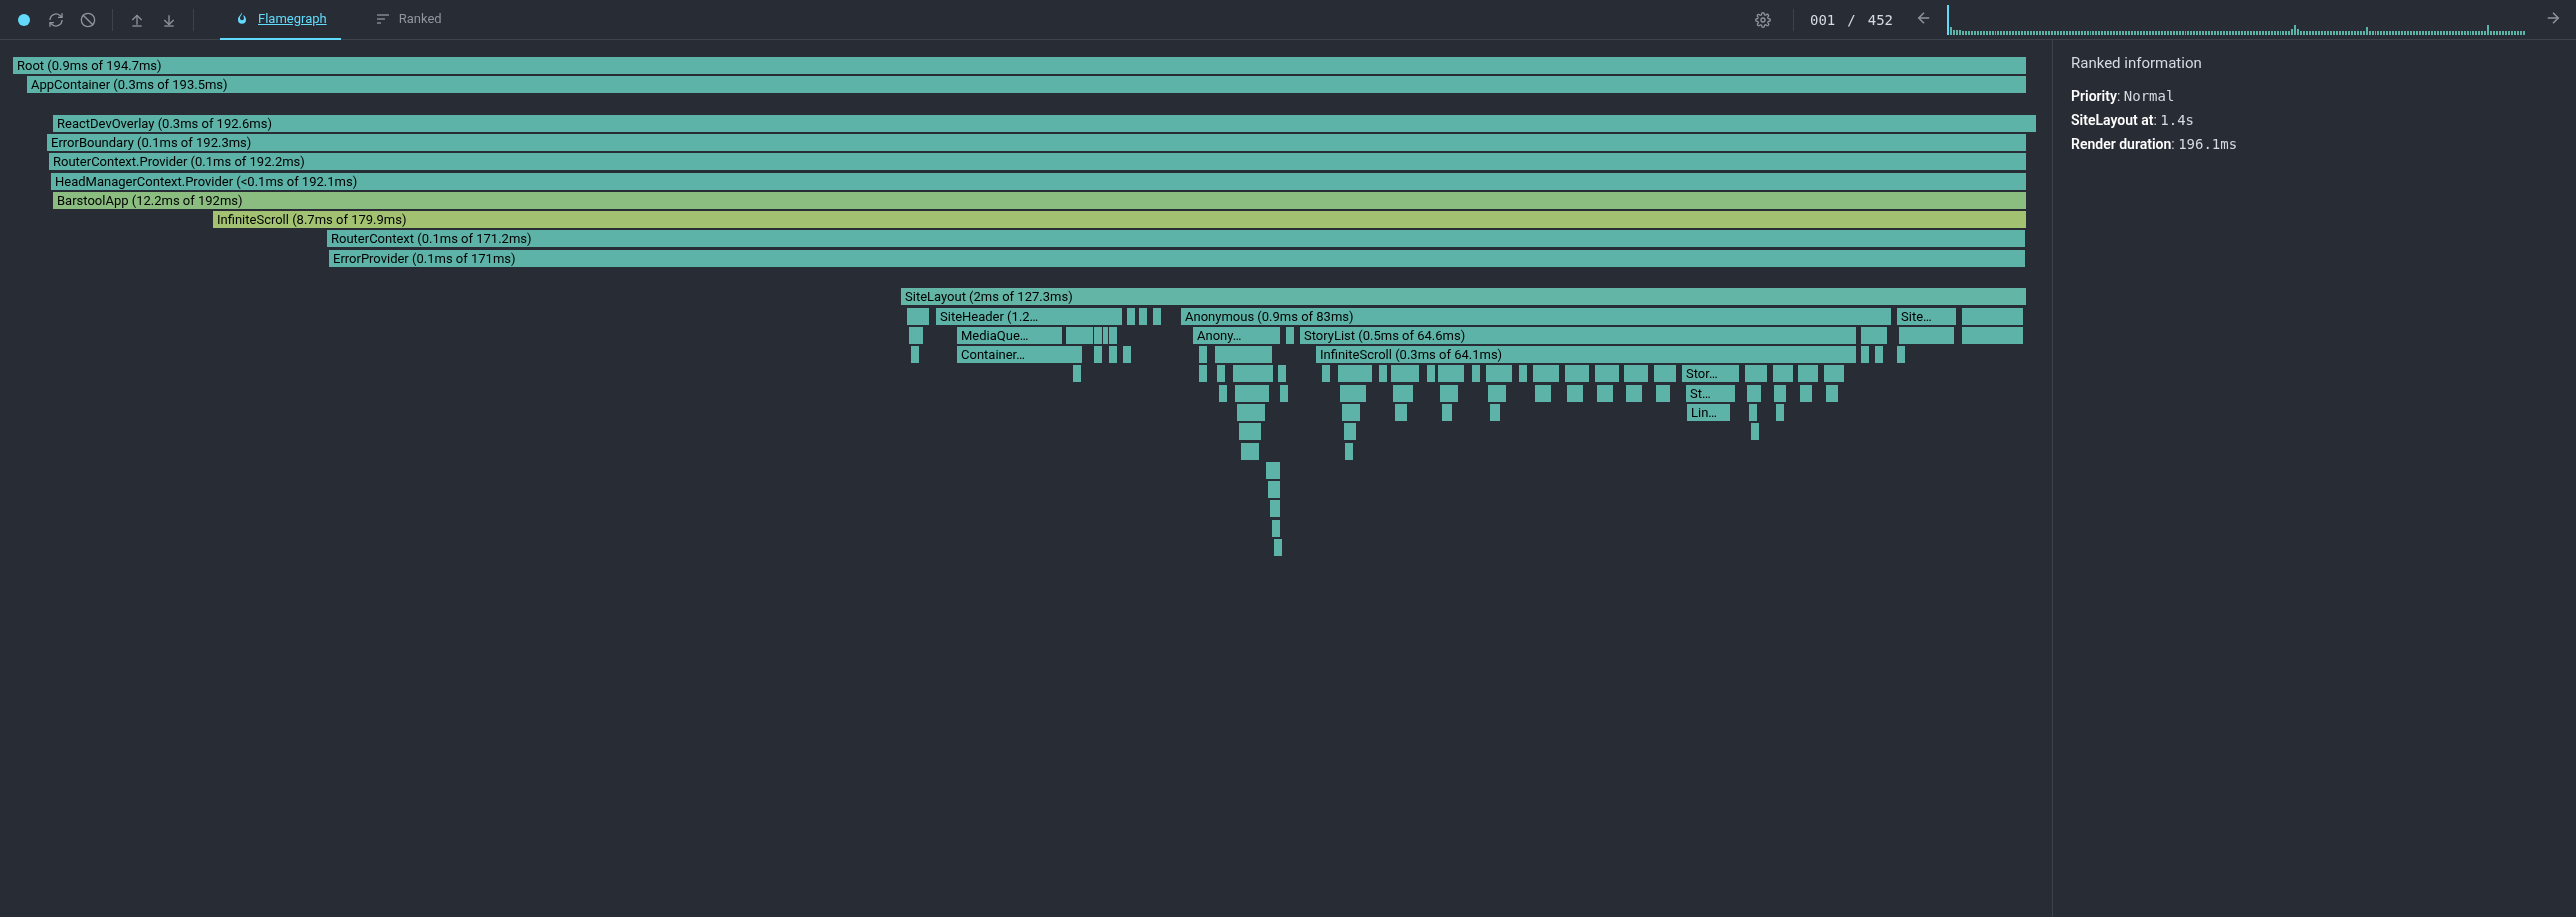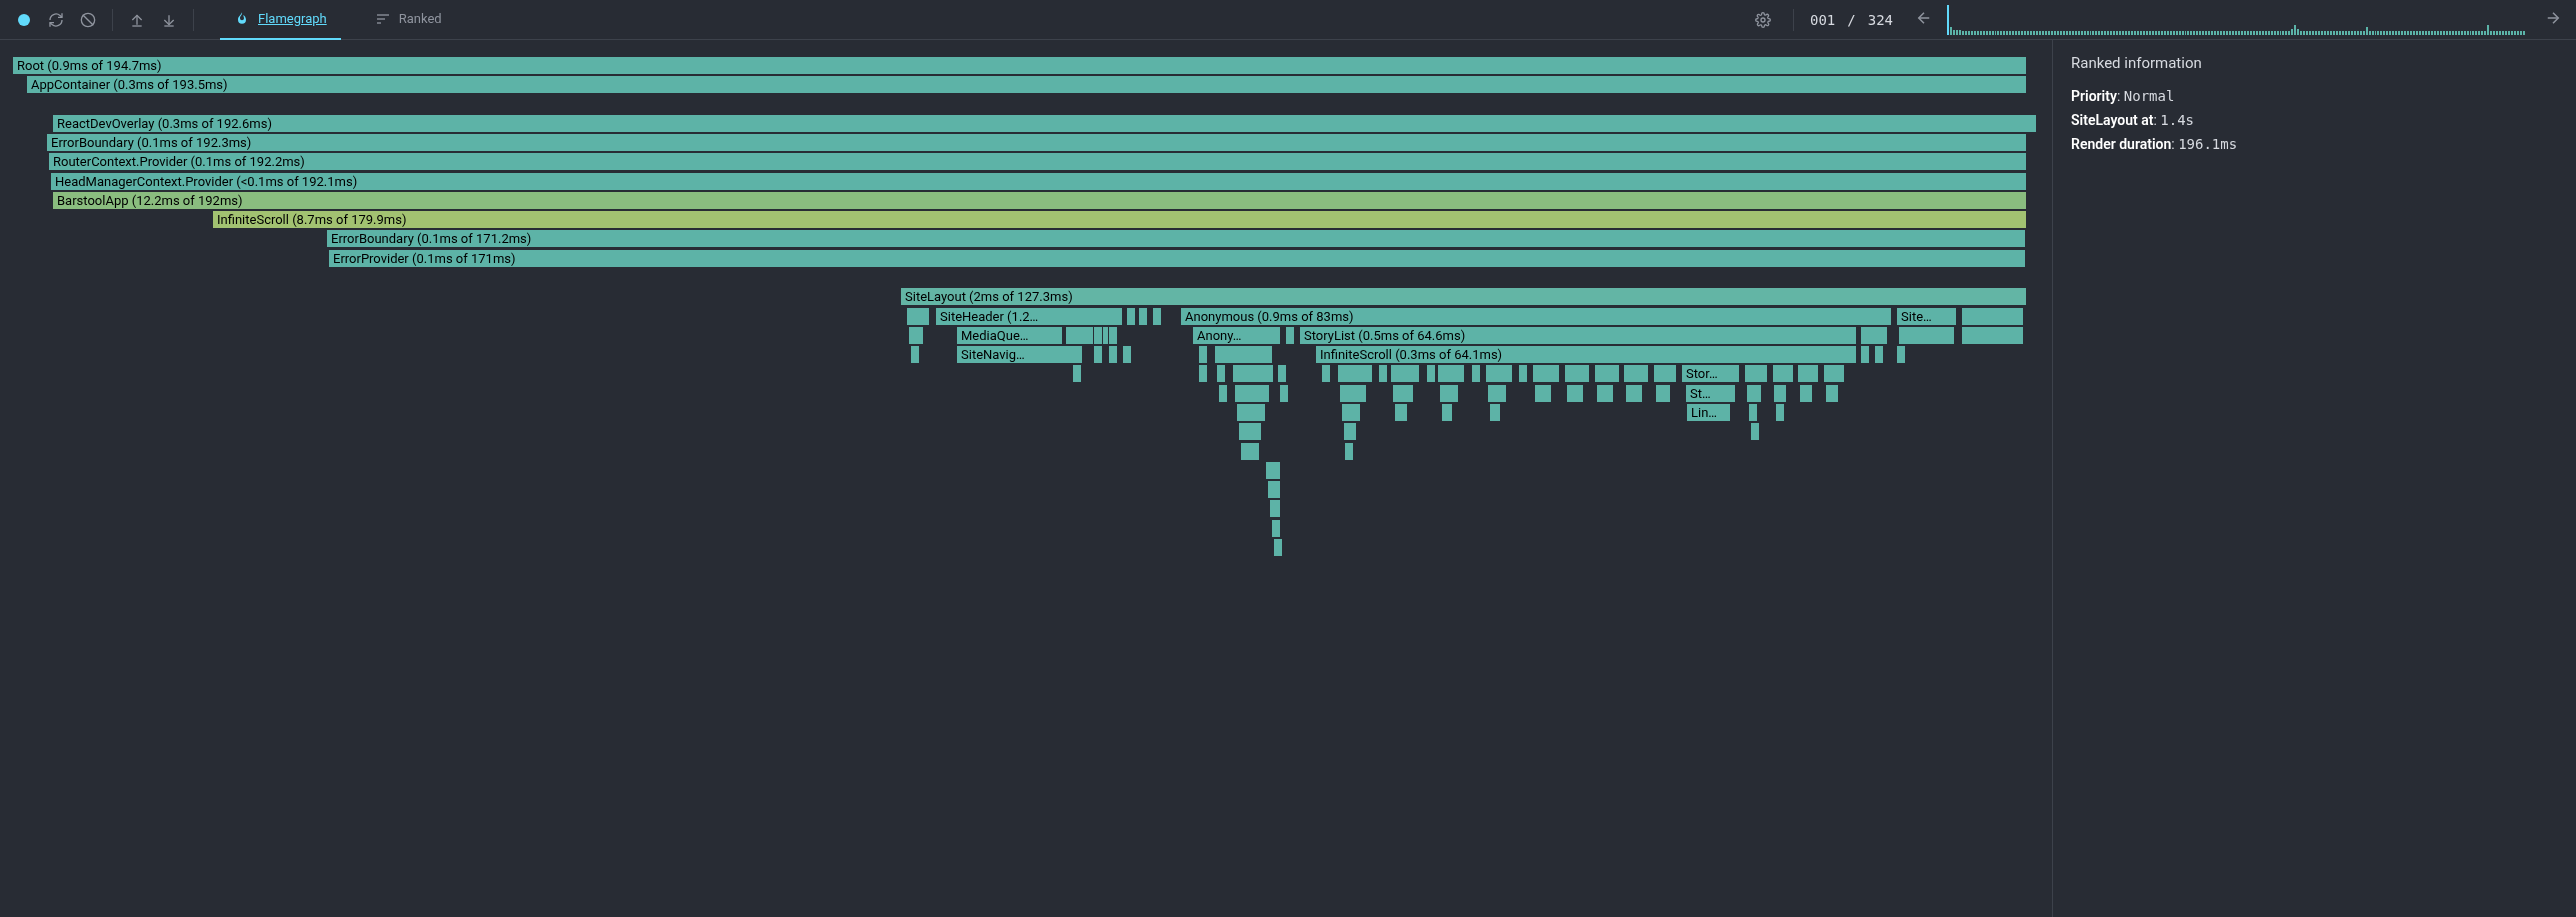--- a/index.html
+++ b/index.html
@@ -156,21 +156,21 @@
     <div class="tb-btn">
       <svg viewBox="0 0 24 24" fill="none" stroke="currentColor" stroke-width="2">
           <circle cx="12" cy="12" r="3"></circle>
           <path d="M19.4 15a1.7 1.7 0 00.3 1.8l.1.1a2 2 0 11-2.8 2.8l-.1-.1a1.7 1.7 0 00-1.8-.3 1.7 1.7 0 00-1 1.5V21a2 2 0 11-4 0v-.1a1.7 1.7 0 00-1-1.5 1.7 1.7 0 00-1.8.3l-.1.1a2 2 0 11-2.8-2.8l.1-.1a1.7 1.7 0 00.3-1.8 1.7 1.7 0 00-1.5-1H3a2 2 0 110-4h.1a1.7 1.7 0 001.5-1 1.7 1.7 0 00-.3-1.8l-.1-.1a2 2 0 112.8-2.8l.1.1a1.7 1.7 0 001.8.3h0a1.7 1.7 0 001-1.5V3a2 2 0 114 0v.1a1.7 1.7 0 001 1.5h0a1.7 1.7 0 001.8-.3l.1-.1a2 2 0 112.8 2.8l-.1.1a1.7 1.7 0 00-.3 1.8v0a1.7 1.7 0 001.5 1H21a2 2 0 110 4h-.1a1.7 1.7 0 00-1.5 1z"></path>
         </svg>
     </div>
     <div class="divider-v"></div>
     <div class="commit-nav">
       <span>001</span>
       <span>/</span>
-      <span>324</span>
+      <span>452</span>
     </div>
     <span class="arrow-btn">
       <svg width="18" height="18" viewBox="0 0 24 24" fill="none" stroke="currentColor" stroke-width="2">
           <path d="M19 12H5"></path>
           <path d="M12 19l-7-7 7-7"></path>
         </svg>
     </span>
     <div class="commit-bars" id="commit-bars">
         <div class="bar selected" style="height: 30px;"></div>
         <div class="bar" style="height: 8px;"></div>
@@ -381,21 +381,21 @@
   <div class="flame-pane">
     <div class="flame" id="flame">
         <div class="fbar c-teal" style="left: 0px; top: 0px; width: 2015px;">Root (0.9ms of 194.7ms)</div>
         <div class="fbar c-teal" style="left: 14px; top: 19px; width: 2001px;">AppContainer (0.3ms of 193.5ms)</div>
         <div class="fbar c-teal" style="left: 40px; top: 58px; width: 1985px;">ReactDevOverlay (0.3ms of 192.6ms)</div>
         <div class="fbar c-teal" style="left: 34px; top: 77px; width: 1981px;">ErrorBoundary (0.1ms of 192.3ms)</div>
         <div class="fbar c-teal" style="left: 36px; top: 96px; width: 1979px;">RouterContext.Provider (0.1ms of 192.2ms)</div>
         <div class="fbar c-teal" style="left: 38px; top: 116px; width: 1977px;">HeadManagerContext.Provider (&lt;0.1ms of 192.1ms)</div>
         <div class="fbar c-green" style="left: 40px; top: 135px; width: 1975px;">BarstoolApp (12.2ms of 192ms)</div>
         <div class="fbar c-green2" style="left: 200px; top: 154px; width: 1815px;">InfiniteScroll (8.7ms of 179.9ms)</div>
-        <div class="fbar c-teal" style="left: 314px; top: 173px; width: 1700px;">ErrorBoundary (0.1ms of 171.2ms)</div>
+        <div class="fbar c-teal" style="left: 314px; top: 173px; width: 1700px;">RouterContext (0.1ms of 171.2ms)</div>
         <div class="fbar c-teal" style="left: 316px; top: 193px; width: 1698px;">ErrorProvider (0.1ms of 171ms)</div>
         <div class="fbar c-teal2" style="left: 888px; top: 231px; width: 1127px;">SiteLayout (2ms of 127.3ms)</div>
         <div class="fbar c-teal" style="left: 894px; top: 251px; width: 24px;"></div>
         <div class="fbar c-teal" style="left: 923px; top: 251px; width: 188px;">SiteHeader (1.2…</div>
         <div class="fbar c-teal" style="left: 1114px; top: 251px; width: 8px;"></div>
         <div class="fbar c-teal" style="left: 1126px; top: 251px; width: 10px;"></div>
         <div class="fbar c-teal" style="left: 1140px; top: 251px; width: 10px;"></div>
         <div class="fbar c-teal" style="left: 1168px; top: 251px; width: 712px;">Anonymous (0.9ms of 83ms)</div>
         <div class="fbar c-teal" style="left: 1884px; top: 251px; width: 61px;">Site…</div>
         <div class="fbar c-teal" style="left: 1949px; top: 251px; width: 63px;"></div>
@@ -404,21 +404,21 @@
         <div class="fbar c-teal" style="left: 1053px; top: 270px; width: 45px;"></div>
         <div class="fbar c-teal" style="left: 1081px; top: 270px; width: 10px;"></div>
         <div class="fbar c-teal" style="left: 1096px; top: 270px; width: 8px;"></div>
         <div class="fbar c-teal" style="left: 1180px; top: 270px; width: 89px;">Anony…</div>
         <div class="fbar c-teal" style="left: 1273px; top: 270px; width: 10px;"></div>
         <div class="fbar c-teal" style="left: 1287px; top: 270px; width: 558px;">StoryList (0.5ms of 64.6ms)</div>
         <div class="fbar c-teal" style="left: 1848px; top: 270px; width: 28px;"></div>
         <div class="fbar c-teal" style="left: 1886px; top: 270px; width: 57px;"></div>
         <div class="fbar c-teal" style="left: 1949px; top: 270px; width: 63px;"></div>
         <div class="fbar c-teal" style="left: 898px; top: 289px; width: 8px;"></div>
-        <div class="fbar c-teal" style="left: 944px; top: 289px; width: 127px;">SiteNavig…</div>
+        <div class="fbar c-teal" style="left: 944px; top: 289px; width: 127px;">Container…</div>
         <div class="fbar c-teal" style="left: 1081px; top: 289px; width: 8px;"></div>
         <div class="fbar c-teal" style="left: 1096px; top: 289px; width: 8px;"></div>
         <div class="fbar c-teal" style="left: 1110px; top: 289px; width: 6px;"></div>
         <div class="fbar c-teal" style="left: 1186px; top: 289px; width: 10px;"></div>
         <div class="fbar c-teal" style="left: 1202px; top: 289px; width: 59px;"></div>
         <div class="fbar c-teal" style="left: 1303px; top: 289px; width: 542px;">InfiniteScroll (0.3ms of 64.1ms)</div>
         <div class="fbar c-teal" style="left: 1848px; top: 289px; width: 10px;"></div>
         <div class="fbar c-teal" style="left: 1862px; top: 289px; width: 10px;"></div>
         <div class="fbar c-teal" style="left: 1884px; top: 289px; width: 6px;"></div>
         <div class="fbar c-teal" style="left: 1060px; top: 308px; width: 10px;"></div>

